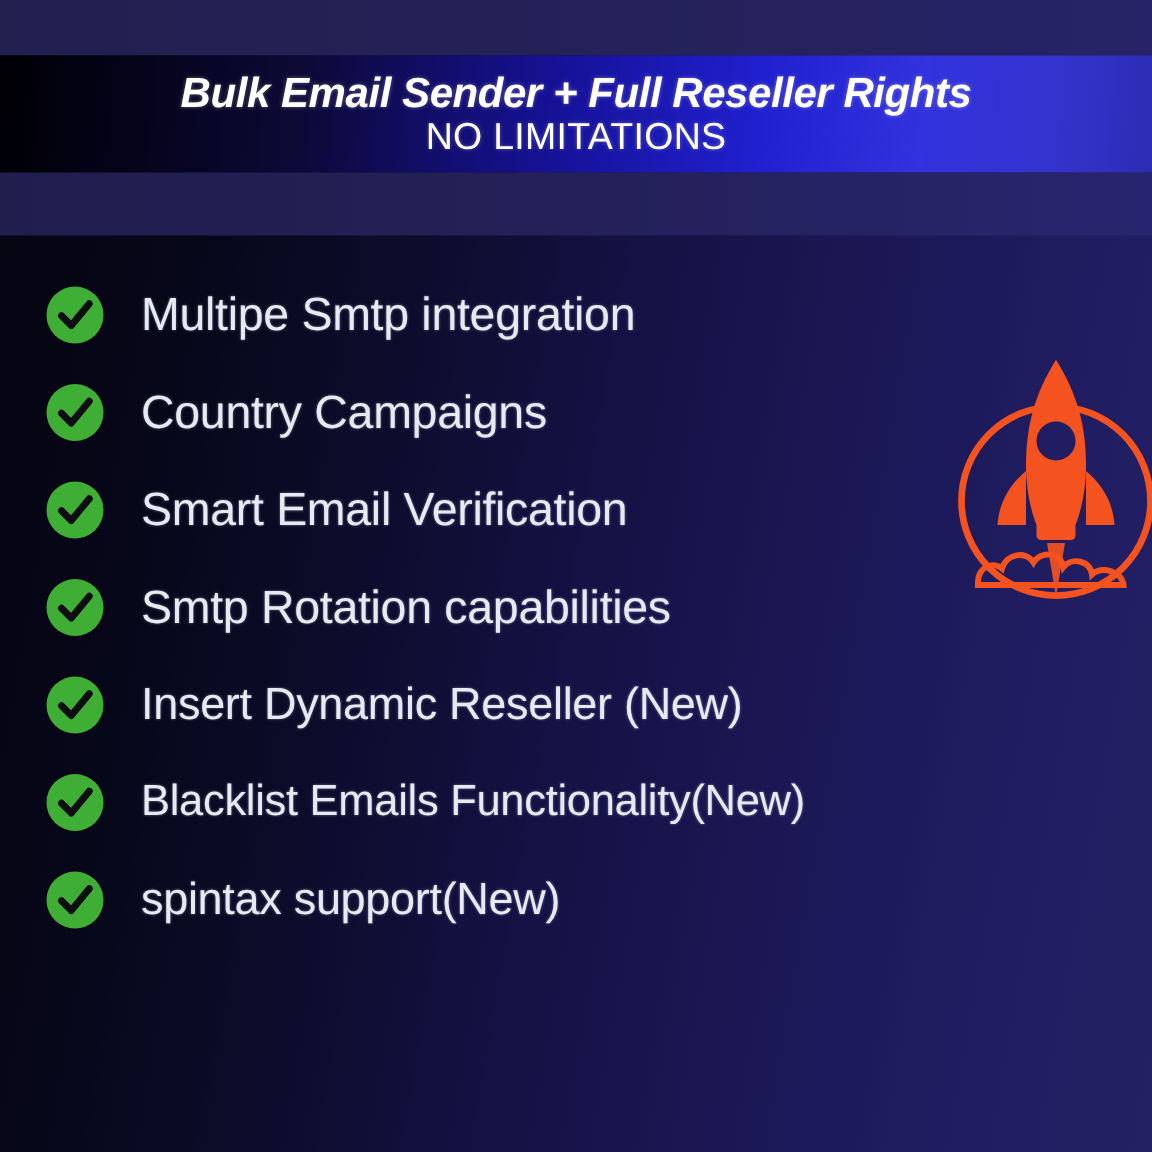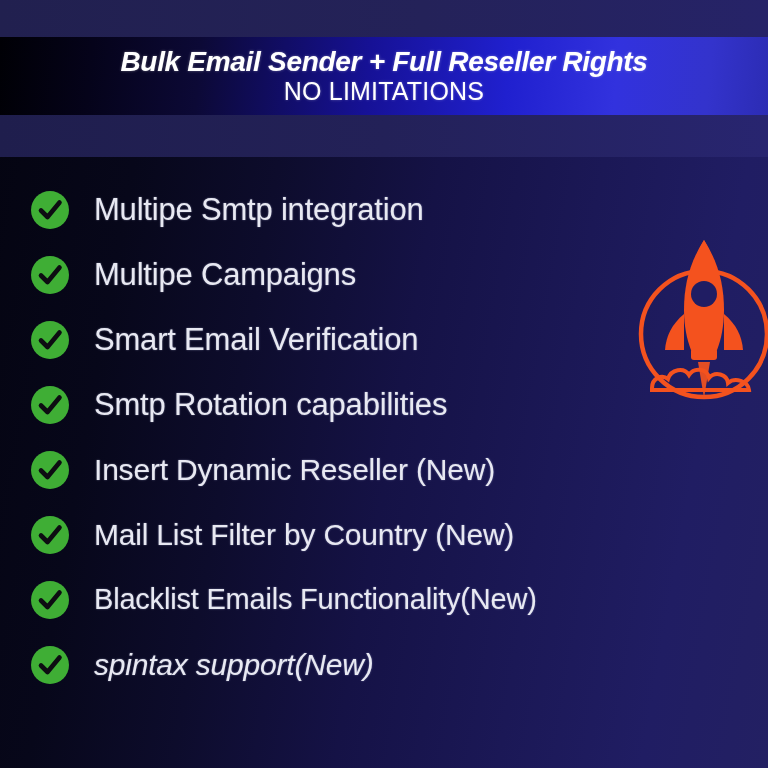--- a/index.html
+++ b/index.html
@@ -122,21 +122,21 @@
 
   
   .feature-row.r1 .feature-label,
   .feature-row.r2 .feature-label,
   .feature-row.r3 .feature-label,
   .feature-row.r4 .feature-label { font-size:31px; }
   .feature-row.r5 .feature-label,
   .feature-row.r6 .feature-label { font-size:30px; }
   .feature-row.r7 .feature-label,
   .feature-row.r8 .feature-label { font-size:29px; }
-  .feature-row.r9 .feature-label { font-size:30px;font-style:italic; }
+  .feature-row.r9 .feature-label { font-size:30px; }
 </style>
 </head>
 <body>
 
 <div class="poster">
 
   <div class="top-strip"></div>
 
   <div class="banner">
     <div class="banner-line1">Bulk Email Sender + Full Reseller Rights</div>
@@ -182,21 +182,21 @@
       <span class="feature-label">Multipe Smtp integration</span>
     </div>
 
     <div class="feature-row r2">
       <span class="check-icon">
         <svg viewBox="0 0 40 40" aria-hidden="true">
           <circle cx="20" cy="20" r="19" fill="#3fae35"></circle>
           <path d="M11 20.5 L17.5 27 L29.5 12.5" fill="none" stroke="#0d0d12" stroke-width="4.6" stroke-linecap="round" stroke-linejoin="round"></path>
         </svg>
       </span>
-      <span class="feature-label">Multipe Campaigns</span>
+      <span class="feature-label">Country Campaigns</span>
     </div>
 
     <div class="feature-row r3">
       <span class="check-icon">
         <svg viewBox="0 0 40 40" aria-hidden="true">
           <circle cx="20" cy="20" r="19" fill="#3fae35"></circle>
           <path d="M11 20.5 L17.5 27 L29.5 12.5" fill="none" stroke="#0d0d12" stroke-width="4.6" stroke-linecap="round" stroke-linejoin="round"></path>
         </svg>
       </span>
       <span class="feature-label">Smart Email Verification</span>
@@ -215,29 +215,20 @@
     <div class="feature-row r5">
       <span class="check-icon">
         <svg viewBox="0 0 40 40" aria-hidden="true">
           <circle cx="20" cy="20" r="19" fill="#3fae35"></circle>
           <path d="M11 20.5 L17.5 27 L29.5 12.5" fill="none" stroke="#0d0d12" stroke-width="4.6" stroke-linecap="round" stroke-linejoin="round"></path>
         </svg>
       </span>
       <span class="feature-label">Insert Dynamic Reseller (New)</span>
     </div>
 
-    <div class="feature-row r6">
-      <span class="check-icon">
-        <svg viewBox="0 0 40 40" aria-hidden="true">
-          <circle cx="20" cy="20" r="19" fill="#3fae35"></circle>
-          <path d="M11 20.5 L17.5 27 L29.5 12.5" fill="none" stroke="#0d0d12" stroke-width="4.6" stroke-linecap="round" stroke-linejoin="round"></path>
-        </svg>
-      </span>
-      <span class="feature-label">Mail List Filter by Country (New)</span>
-    </div>
 
     <div class="feature-row r7">
       <span class="check-icon">
         <svg viewBox="0 0 40 40" aria-hidden="true">
           <circle cx="20" cy="20" r="19" fill="#3fae35"></circle>
           <path d="M11 20.5 L17.5 27 L29.5 12.5" fill="none" stroke="#0d0d12" stroke-width="4.6" stroke-linecap="round" stroke-linejoin="round"></path>
         </svg>
       </span>
       <span class="feature-label">Blacklist Emails Functionality(New)</span>
     </div>

